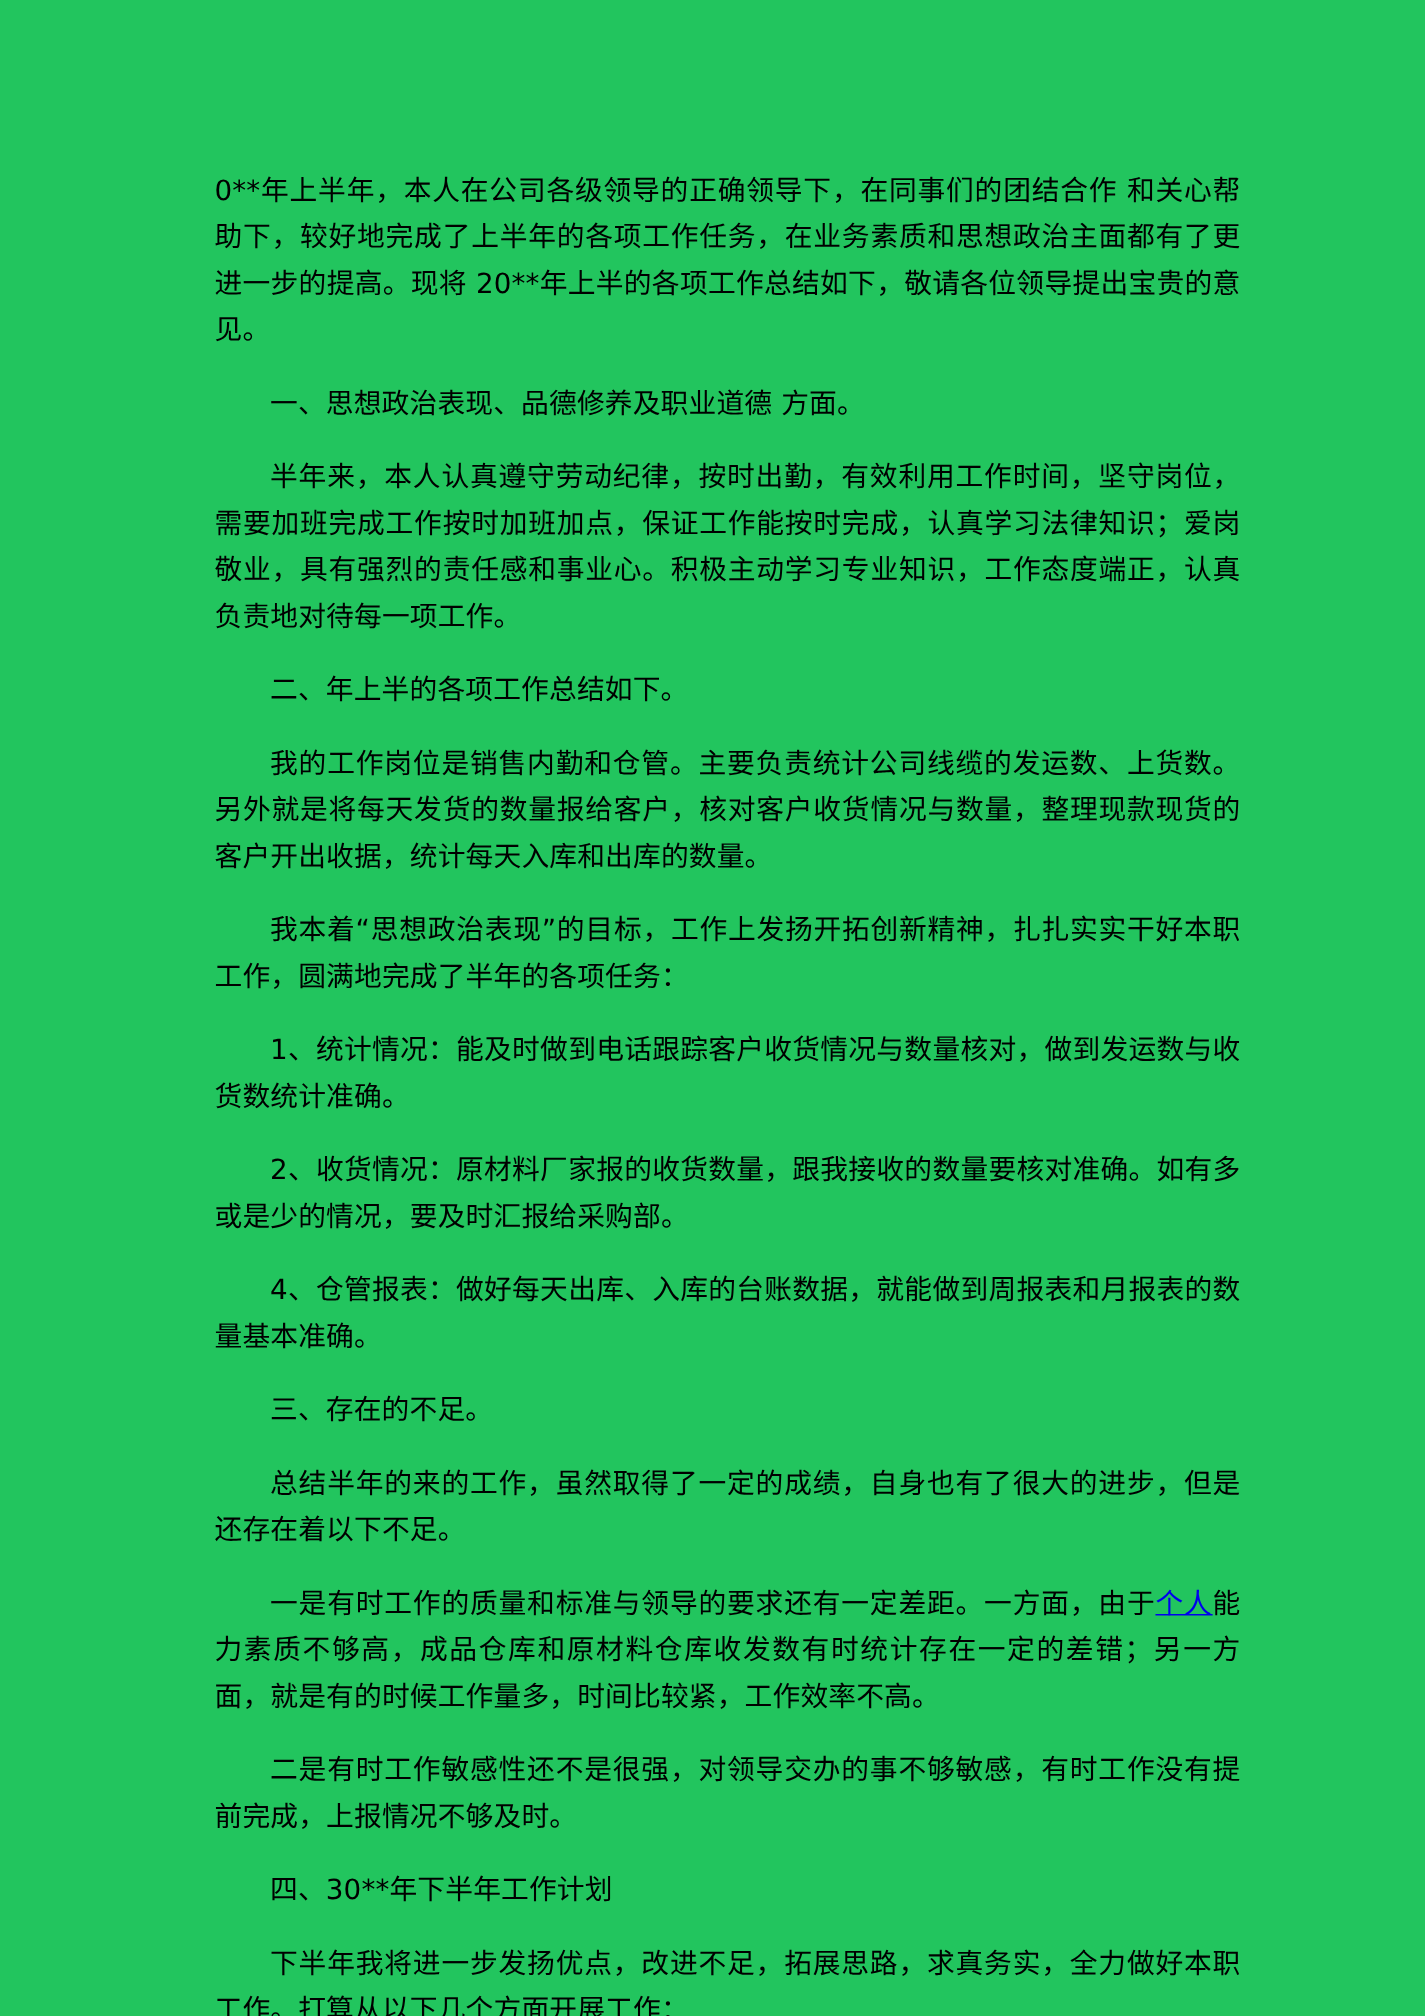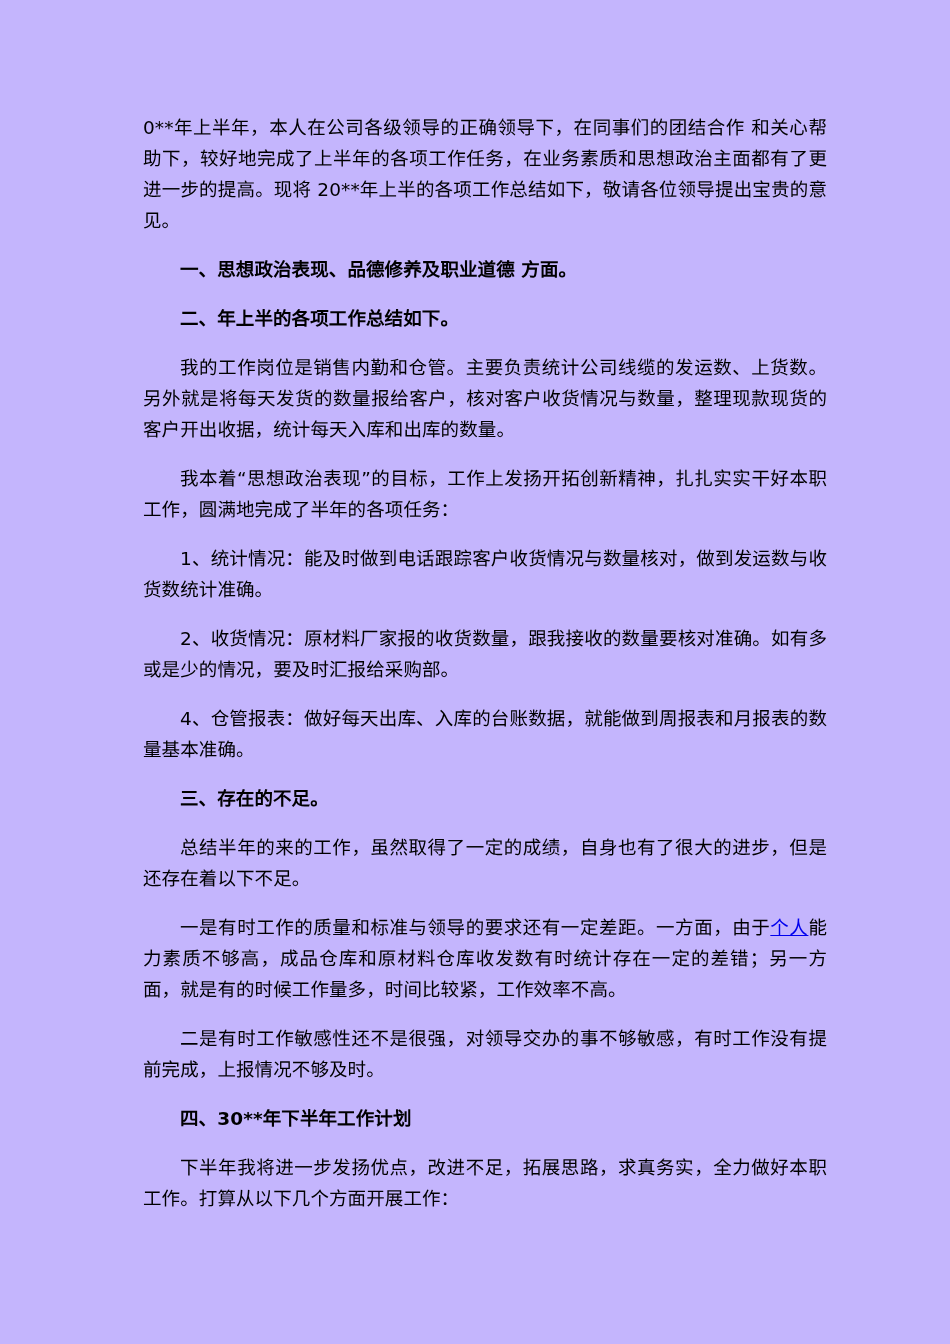--- a/index.html
+++ b/index.html
@@ -12,21 +12,21 @@
     height: 1344px;
     background: #ffffff;
     font-family: "DejaVu Sans", "Liberation Sans", sans-serif;
     color: #000000;
     overflow: hidden;
   }
   .page {
     position: relative;
     width: 950px;
     height: 1344px;
-    background: #c4b5fd;
+    background: #22c55e;
     box-sizing: border-box;
   }
   .doc-body {
     position: absolute;
     left: 143px;
     top: 112px;
     width: 684px;
   }
   p.para {
     margin: 0 0 18px 0;
@@ -40,37 +40,37 @@
   }
   p.indent {
     text-indent: 37px;
   }
   p.noindent {
     text-indent: 0;
   }
   p.heading {
     text-indent: 37px;
     margin-bottom: 18px;
-    font-weight: bold;
   }
   a.doclink {
     color: #0000ee;
     text-decoration: underline;
   }
 </style>
 </head>
 <body>
 
 <div class="page">
   <div class="doc-body">
 
     <p class="para noindent">0**年上半年，本人在公司各级领导的正确领导下，在同事们的团结合作 和关心帮助下，较好地完成了上半年的各项工作任务，在业务素质和思想政治主面都有了更进一步的提高。现将 20**年上半的各项工作总结如下，敬请各位领导提出宝贵的意见。</p>
 
     <p class="para heading">一、思想政治表现、品德修养及职业道德 方面。</p>
 
+    <p class="para indent">半年来，本人认真遵守劳动纪律，按时出勤，有效利用工作时间，坚守岗位，需要加班完成工作按时加班加点，保证工作能按时完成，认真学习法律知识；爱岗敬业，具有强烈的责任感和事业心。积极主动学习专业知识，工作态度端正，认真负责地对待每一项工作。</p>
 
     <p class="para heading">二、年上半的各项工作总结如下。</p>
 
     <p class="para indent">我的工作岗位是销售内勤和仓管。主要负责统计公司线缆的发运数、上货数。另外就是将每天发货的数量报给客户，核对客户收货情况与数量，整理现款现货的客户开出收据，统计每天入库和出库的数量。</p>
 
     <p class="para indent">我本着“思想政治表现”的目标，工作上发扬开拓创新精神，扎扎实实干好本职工作，圆满地完成了半年的各项任务：</p>
 
     <p class="para indent">1、统计情况：能及时做到电话跟踪客户收货情况与数量核对，做到发运数与收货数统计准确。</p>
 
     <p class="para indent">2、收货情况：原材料厂家报的收货数量，跟我接收的数量要核对准确。如有多或是少的情况，要及时汇报给采购部。</p>

